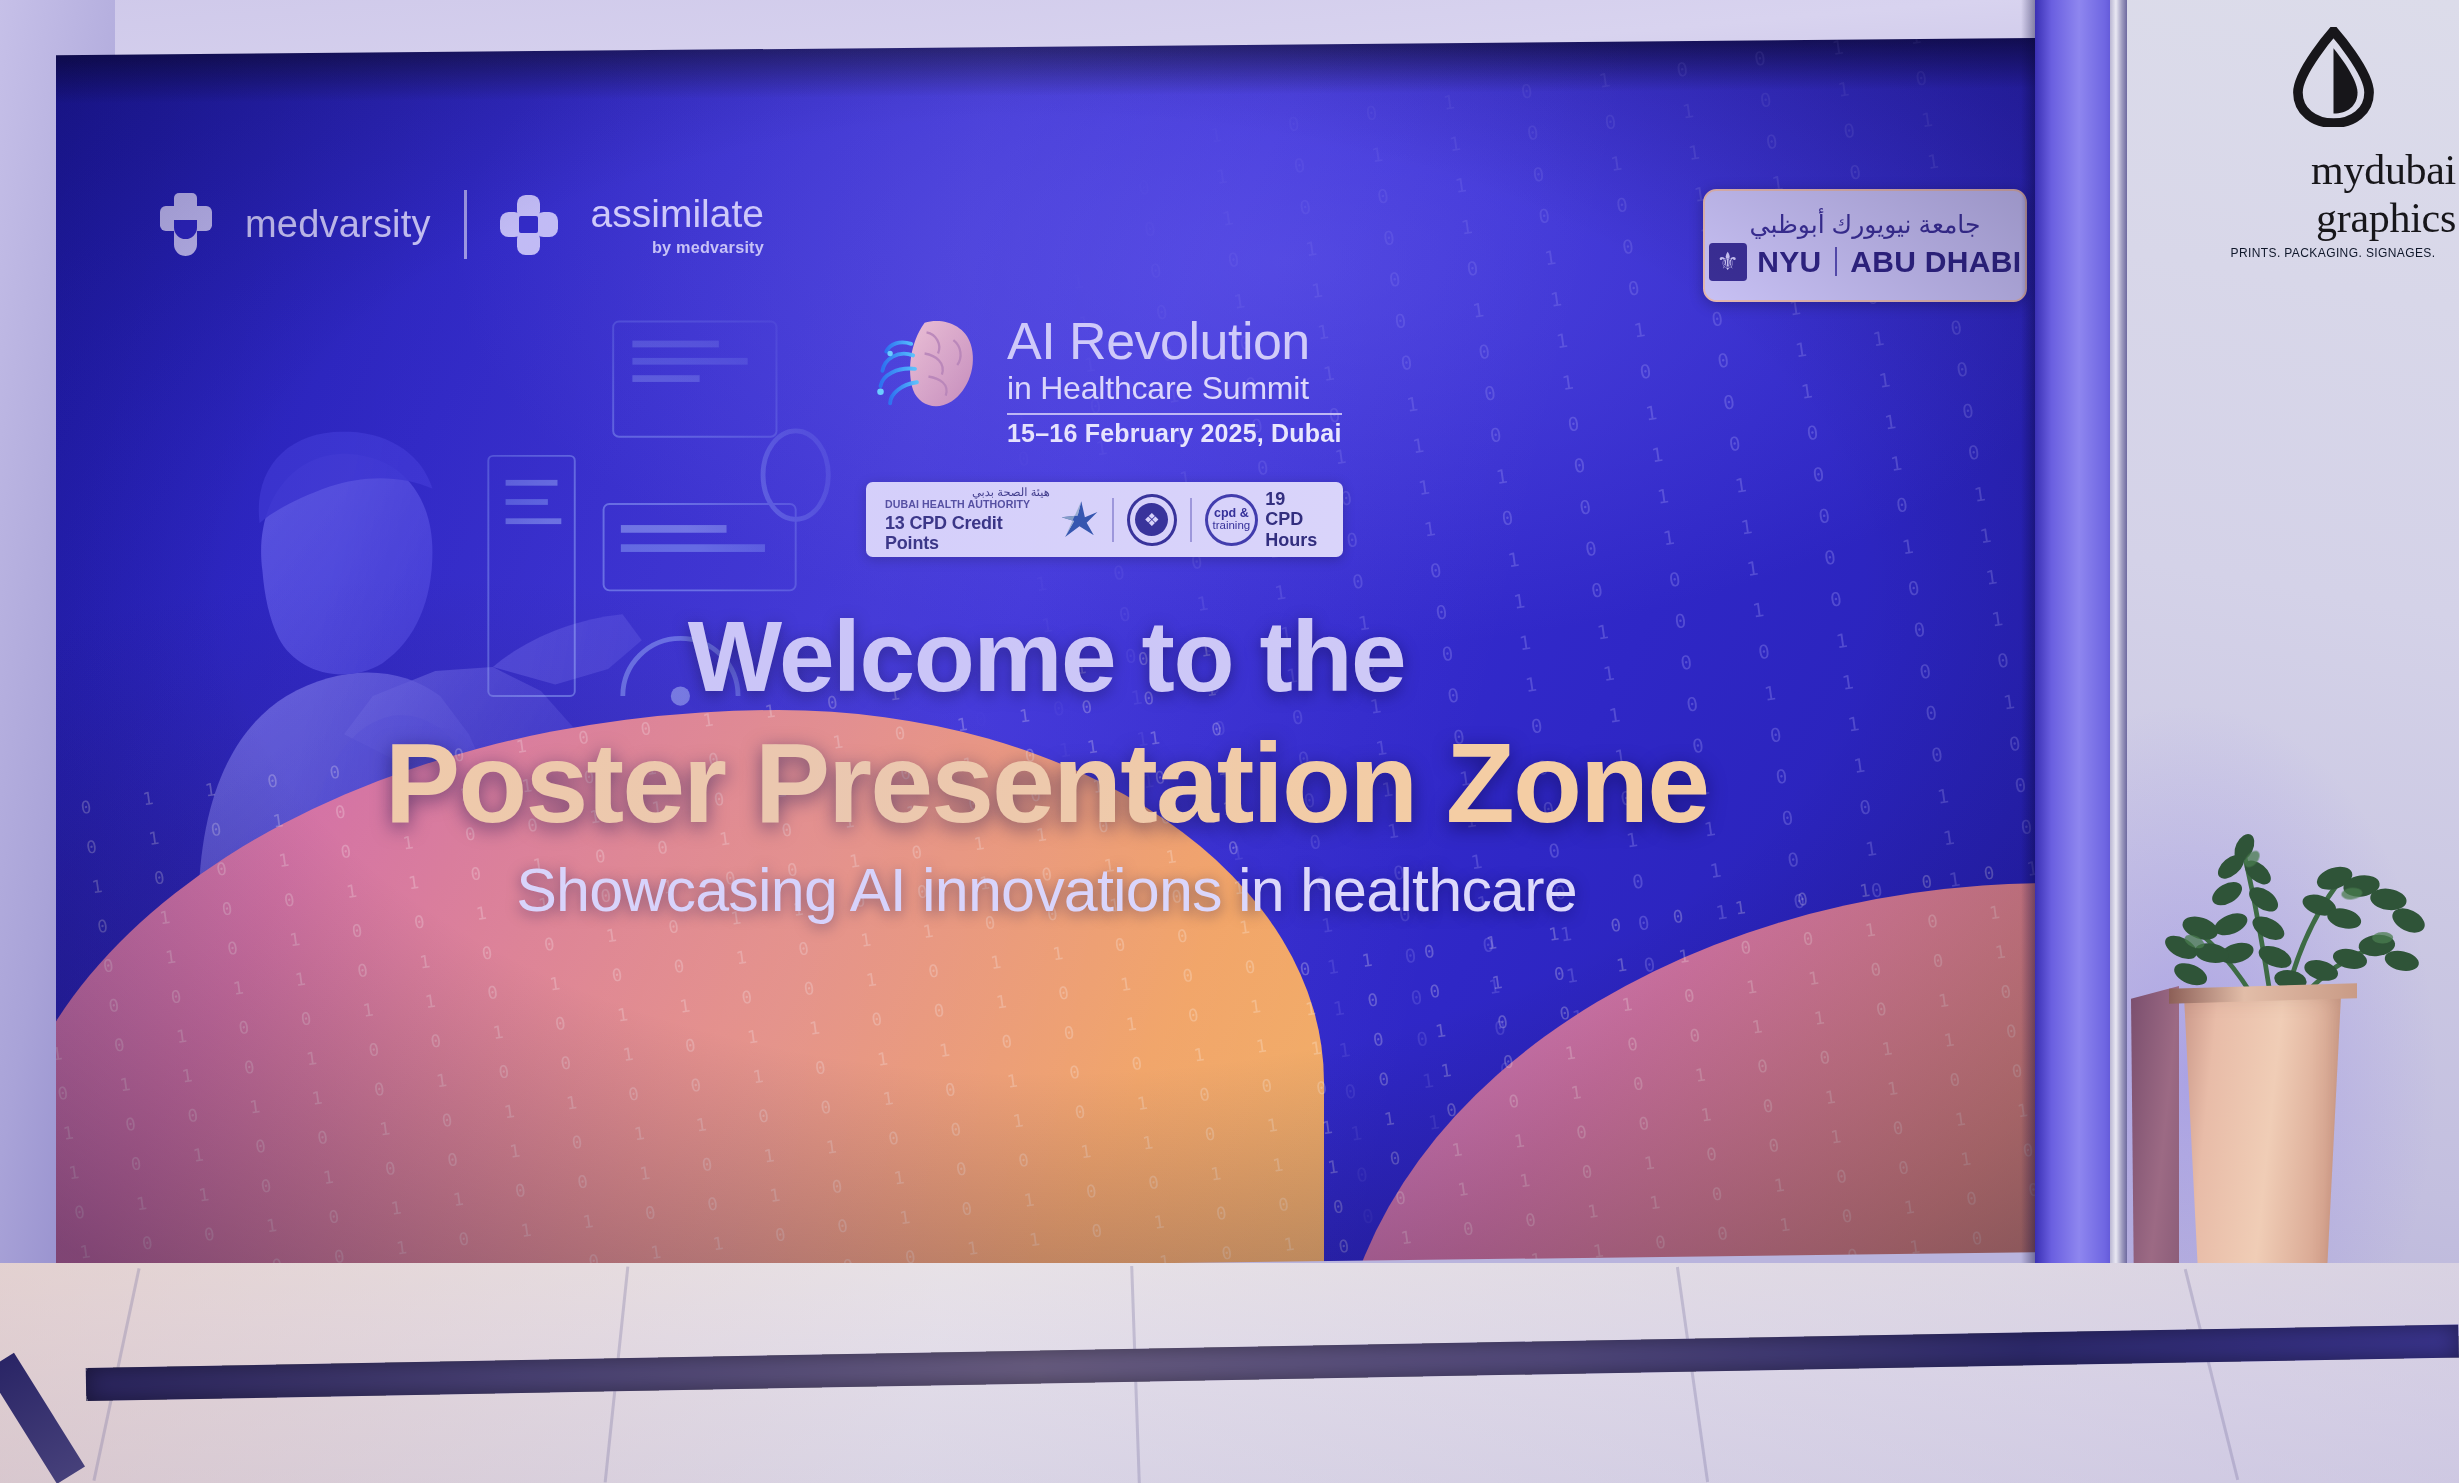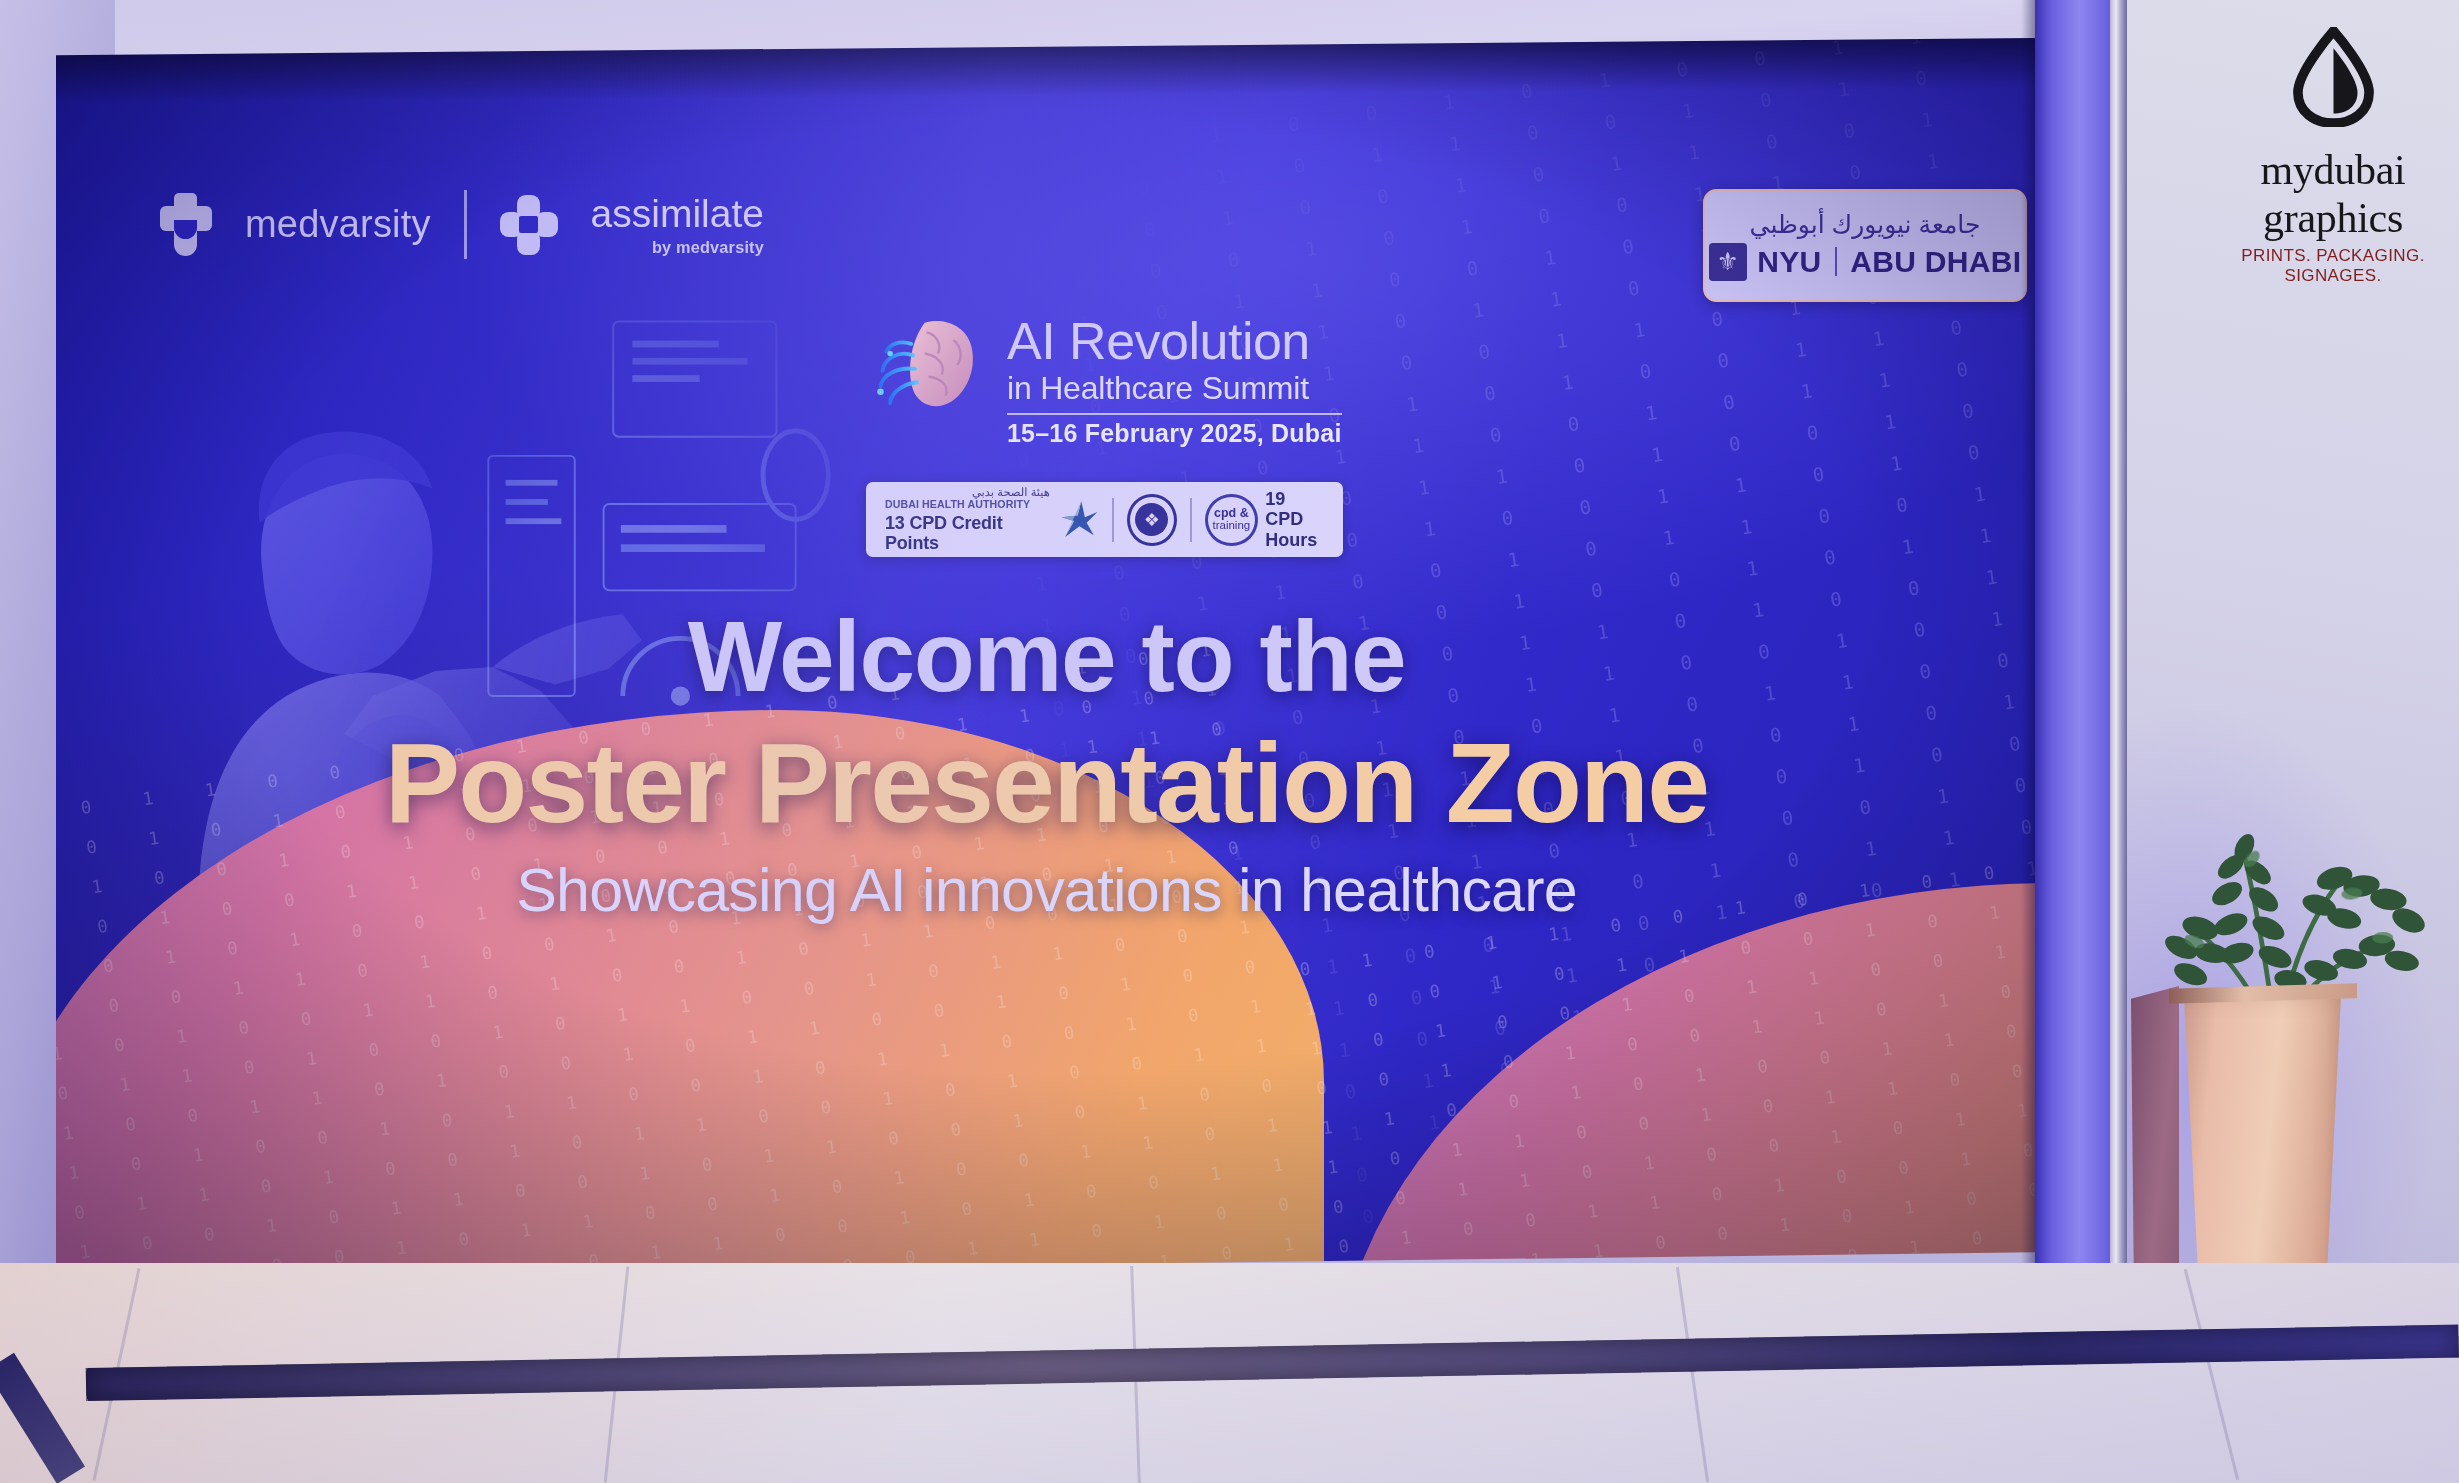--- a/index.html
+++ b/index.html
@@ -238,22 +238,22 @@
   }
   .pot-rim {
     position:absolute; left:38px; top:246px; width:188px; height:15.4px;
     background:linear-gradient(90deg,#8c5f57,#e2bda8 40%,#c99b86);
     transform:skewY(-1.6deg);
   }
 
   
   .wm { position:absolute; left:2210px; top:27px; width:246px; text-align:center; }
   .wm-drop { width:83px; height:100px; margin:0 auto 15.4px; position:relative; }
-  .wm-name { font-family:"Liberation Serif", serif; font-size:42px; color:#17161a; letter-spacing:-0.3px; }
-  .wm-tag  { font-size:17px; color:#7f1d1d; letter-spacing:0.4px; margin-top:3.8px; }
+  .wm-name { font-family:"Liberation Serif", serif; font-size:42px; color:#17161a; letter-spacing:-0.3px;text-align:right; }
+  .wm-tag  { font-size:12px; color:#0f172a; letter-spacing:0.4px; margin-top:3.8px; }
 </style>
 </head>
 <body>
 
 <div id="scene">
 
   <div class="ceiling"></div>
   <div class="wall-left"></div>
   <div class="wall-right"></div>
   <div class="wall-right-glow"></div>

